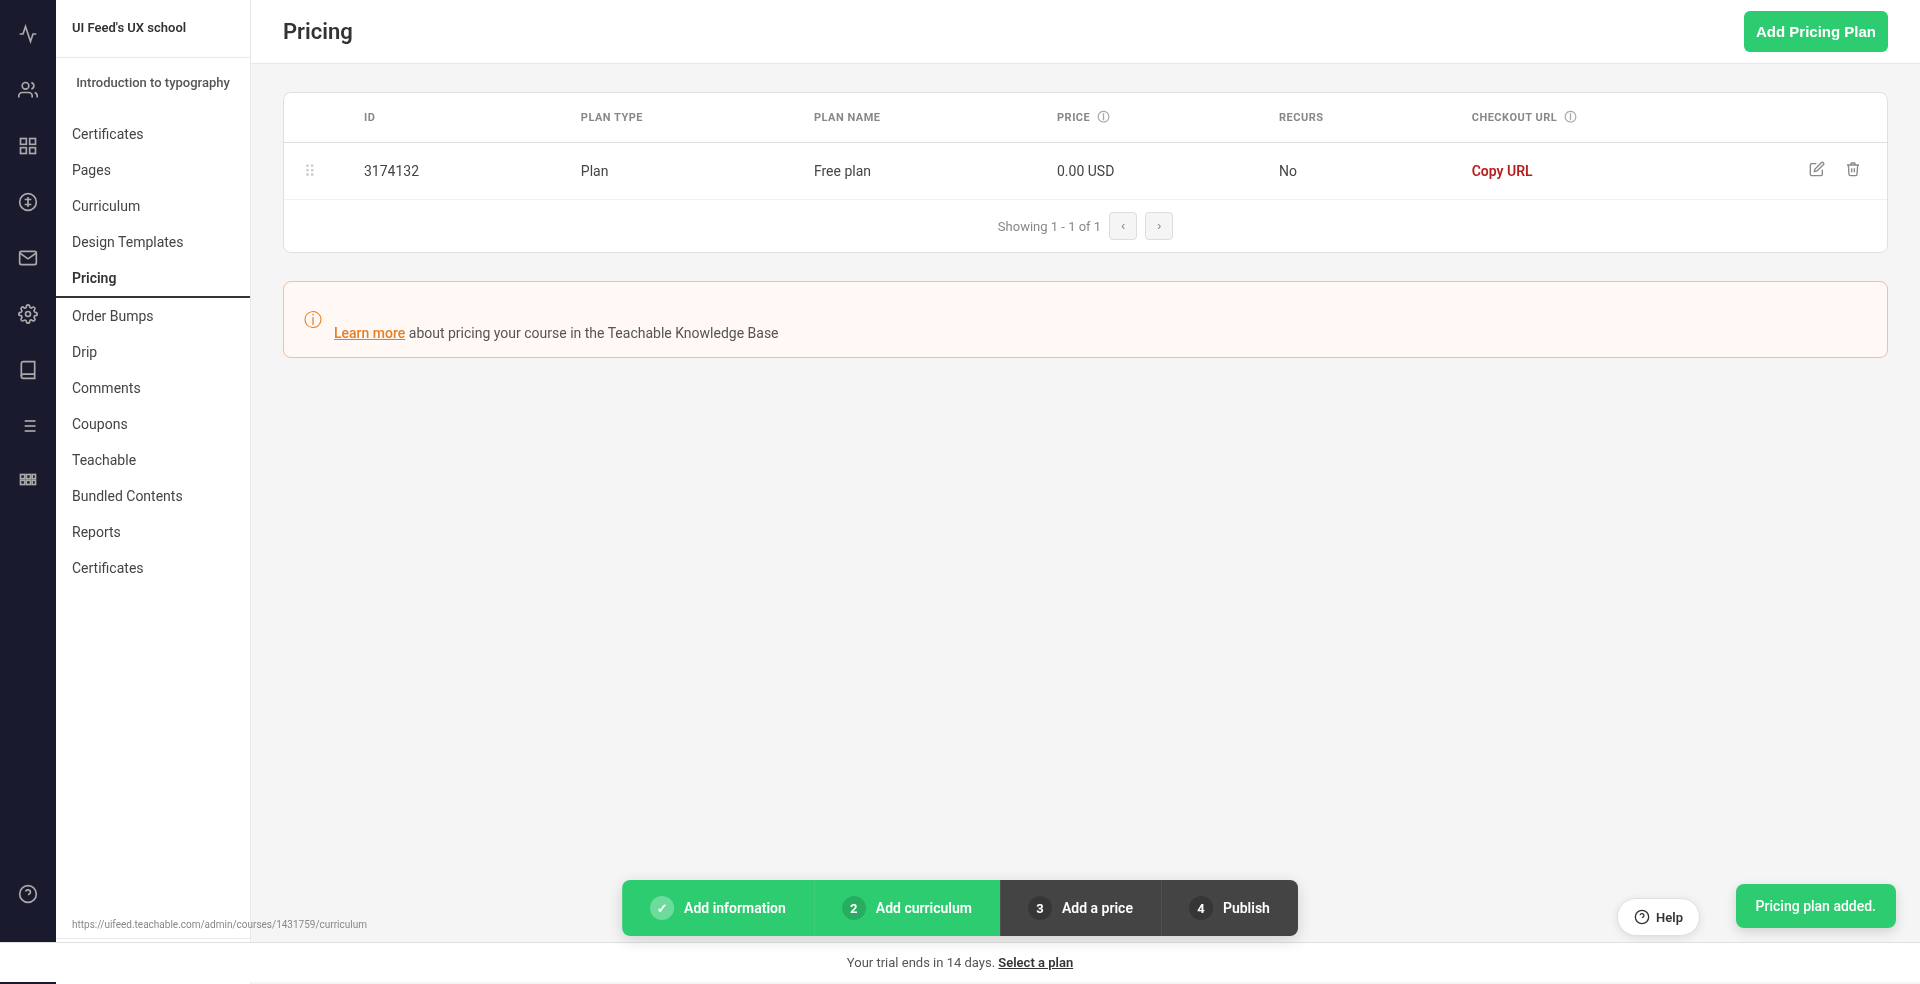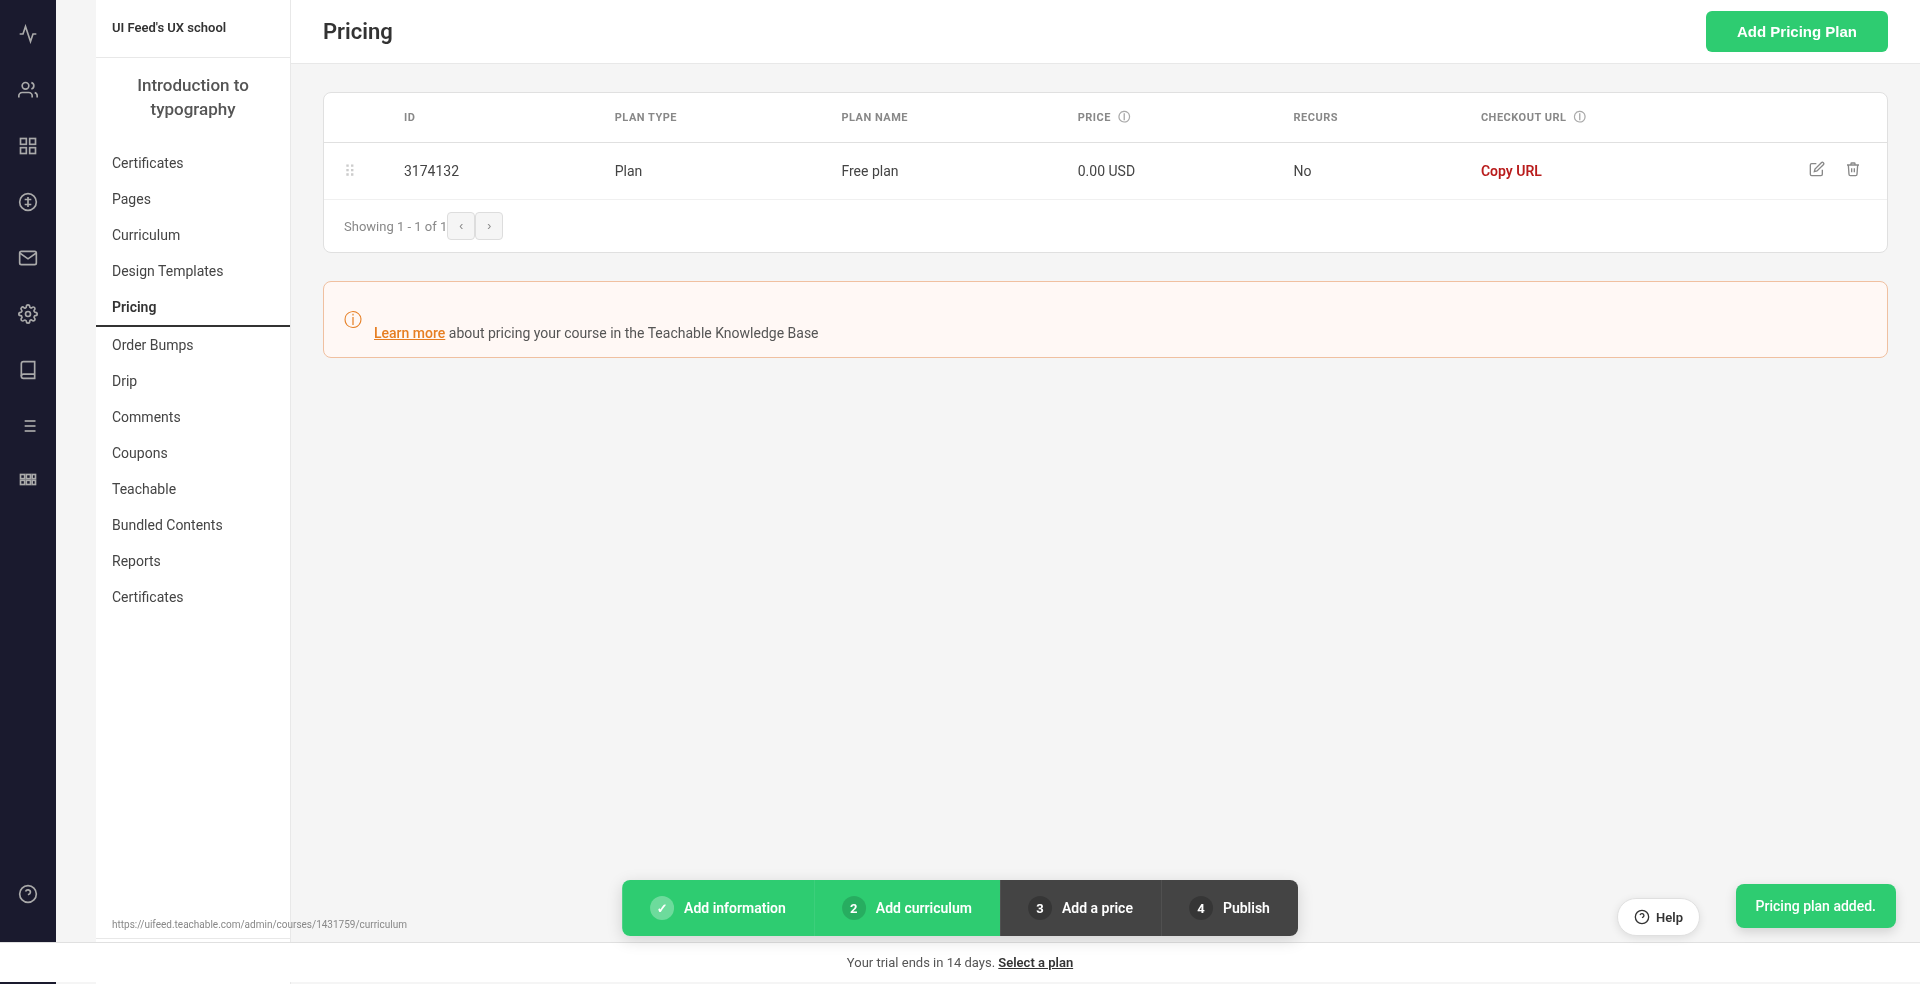--- a/index.html
+++ b/index.html
@@ -28,34 +28,33 @@
     }
 
     
     .sidebar {
       width: 195px;
       background: #fff;
       border-right: 1px solid #e8e8e8;
       display: flex;
       flex-direction: column;
       flex-shrink: 0;
-      margin-left: 40px;
     }
     .sidebar-header {
       padding: 20px 16px;
       border-bottom: 1px solid #e8e8e8;
     }
     .sidebar-app-name {
       font-size: 13px;
       font-weight: 600;
       color: #333;
       line-height: 1.3;
     }
     .sidebar-course-name {
-      font-size: 17px;
+      font-size: 13px;
       color: #555;
       font-weight: 500;
       text-align: center;
       padding: 16px;
       line-height: 1.4;
     }
     .sidebar-nav {
       flex: 1;
       padding: 8px 0;
     }
@@ -114,21 +113,21 @@
     .main-title {
       font-size: 22px;
       font-weight: 600;
       color: #333;
     }
     .add-plan-btn {
       background: #2ecc71;
       color: #fff;
       border: none;
       border-radius: 6px;
-      padding: 12px 31px;
+      padding: 12px 12px;
       font-size: 15px;
       font-weight: 600;
       cursor: pointer;
     }
 
     .main-body {
       flex: 1;
       padding: 28px 32px;
       overflow-y: auto;
       position: relative;
@@ -187,21 +186,22 @@
     .table-actions-cell {
       display: flex;
       align-items: center;
       gap: 8px;
     }
     .pagination-row {
       padding: 12px 20px;
       text-align: right;
       display: flex;
       align-items: center;
-      justify-content: flex-start;
+      justify-content: center;
+      gap: 8px;
     }
     .pagination-text {
       font-size: 13px;
       color: #888;
     }
     .pagination-btn {
       width: 28px;
       height: 28px;
       border: 1px solid #ddd;
       background: #f5f5f5;

